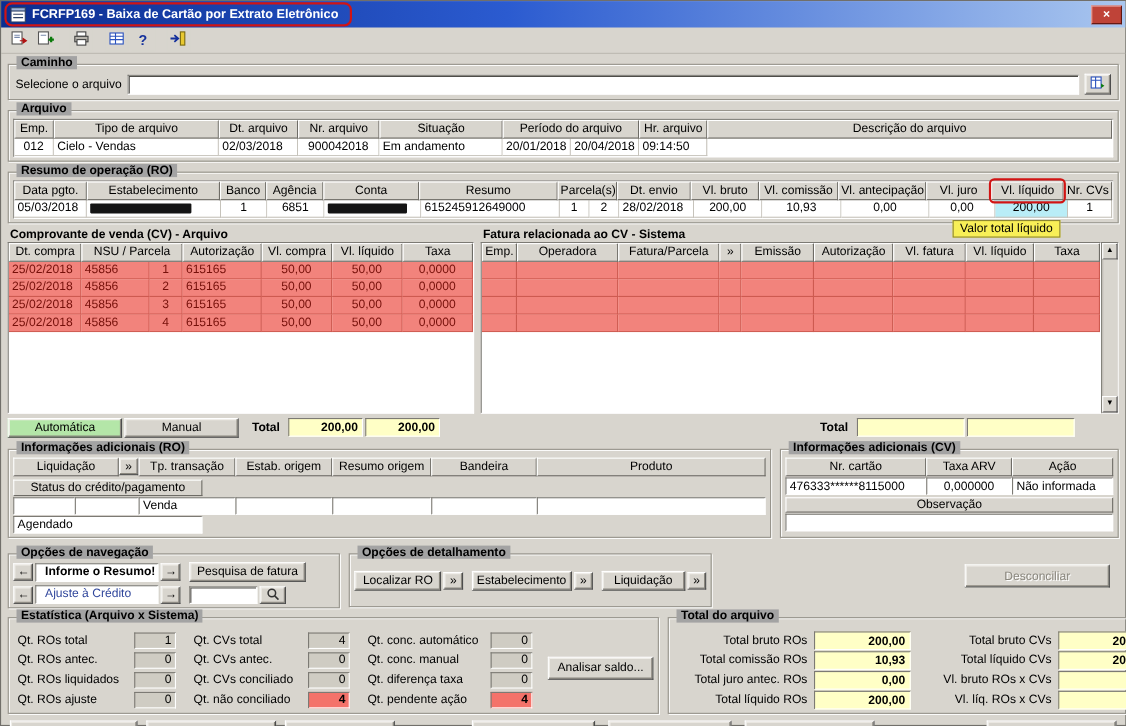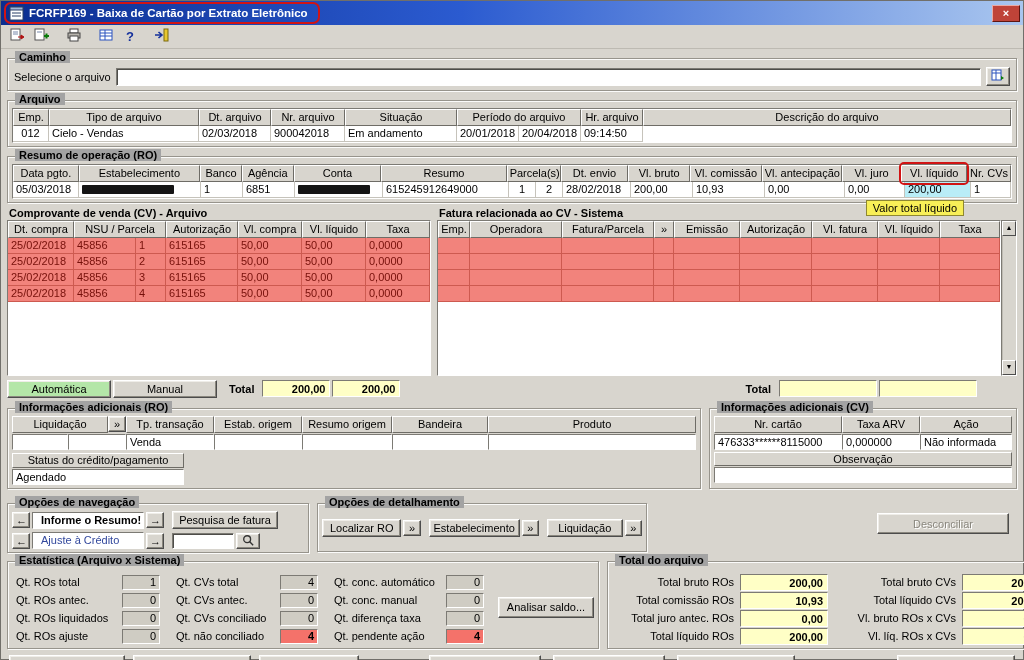--- a/index.html
+++ b/index.html
@@ -30,21 +30,21 @@
 .btn:disabled{color:#8a877e;text-shadow:1px 1px 0 #fff}
 .btn.sm{height:16px;padding:0 3px;line-height:12px}
 .sunken{background:#fff;border:1px solid;border-color:#7c7a74 #fff #fff #7c7a74;box-shadow:inset 1px 1px 0 #4e4d49}
 input.sunken{font-family:inherit;font-size:11px;padding:1px 3px;height:18px}
 
 
 .grid{background:#fff;border:1px solid;border-color:#7c7a74 #fff #fff #7c7a74;display:flex;flex-direction:column;overflow:hidden}
 .grow{display:flex;flex:0 0 auto}
 .hc{background:#d8d5ce;border:1px solid;border-color:#fff #6e6c66 #6e6c66 #fff;padding:1px 2px;height:17px;line-height:13px;text-align:center;white-space:nowrap;position:relative}
 .dc{border-right:1px solid #c6c3bb;border-bottom:1px solid #c6c3bb;padding:1px 3px;height:16px;line-height:13px;white-space:nowrap;overflow:hidden;background:#fff}
-.r{text-align:left}.c{text-align:center}.b{font-weight:bold}
+.r{text-align:center}.c{text-align:center}.b{font-weight:bold}
 .alertrow .dc{background:#f2837c;border-right-color:#cd5a50;border-bottom-color:#cd5a50;color:#76100a}
 .hl{background:#b9edf7}
 .annot::after{content:"";position:absolute;left:-3px;right:-3px;top:-4px;bottom:-4px;border:2px solid #d11414;border-radius:5px;pointer-events:none;z-index:5}
 .redact{background:#141414;height:9px;margin-top:2px;border-radius:1px}
 .gfill{flex:1;background:#fff}
 
 
 .tooltip{position:absolute;right:52px;top:calc(100% - 2px);background:#f8ef57;border:1px solid #8e8731;padding:1px 6px;z-index:40;white-space:nowrap}
 
 
@@ -380,31 +380,31 @@
       <span class="glabel">Informações adicionais (RO)</span>
       <div class="irow">
         <div class="hc" style="width:96px">Liquidação</div>
         <button class="btn sm" style="width:18px">»</button>
         <div class="hc" style="width:88px">Tp. transação</div>
         <div class="hc" style="width:88px">Estab. origem</div>
         <div class="hc" style="width:90px">Resumo origem</div>
         <div class="hc" style="width:96px">Bandeira</div>
         <div class="hc" style="flex:1">Produto</div>
       </div>
+      <div class="irow" style="margin-top:3px">
+        <div class="hc" style="width:172px;height:15px;line-height:11px">Status do crédito/pagamento</div>
+      </div>
       <div class="irow" style="margin-top:1px">
         <div class="vbox" style="width:56px"></div>
         <div class="vbox" style="width:58px"></div>
         <div class="vbox" style="width:88px">Venda</div>
         <div class="vbox" style="width:88px"></div>
         <div class="vbox" style="width:90px"></div>
         <div class="vbox" style="width:96px"></div>
         <div class="vbox" style="flex:1"></div>
-      </div>
-      <div class="irow" style="margin-top:3px">
-        <div class="hc" style="width:172px;height:15px;line-height:11px">Status do crédito/pagamento</div>
       </div>
       <div class="irow" style="margin-top:1px">
         <div class="vbox" style="width:172px">Agendado</div>
       </div>
     </div>
 
     <div class="group info-right" style="margin:0">
       <span class="glabel">Informações adicionais (CV)</span>
       <div class="irow">
         <div class="hc" style="width:128px">Nr. cartão</div>

